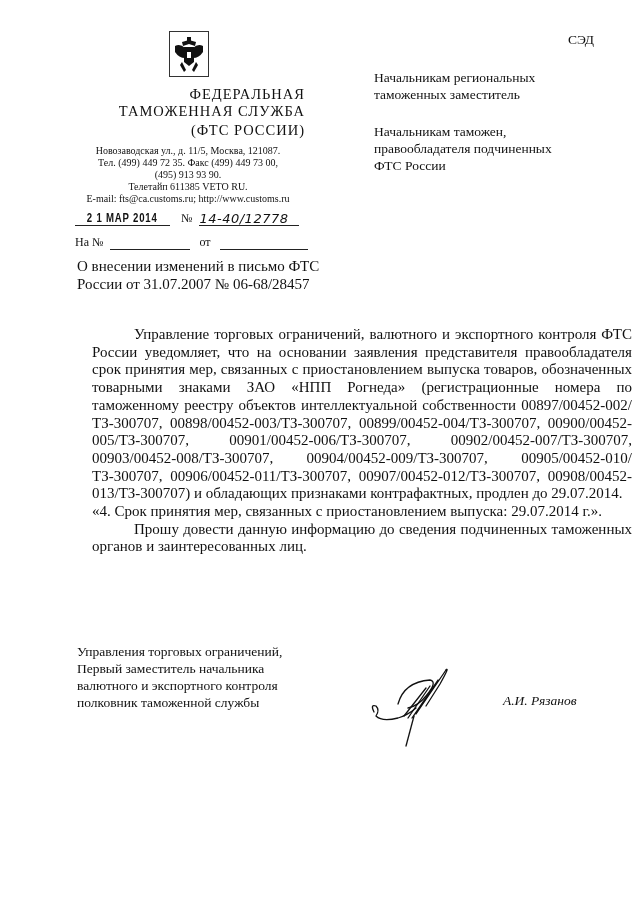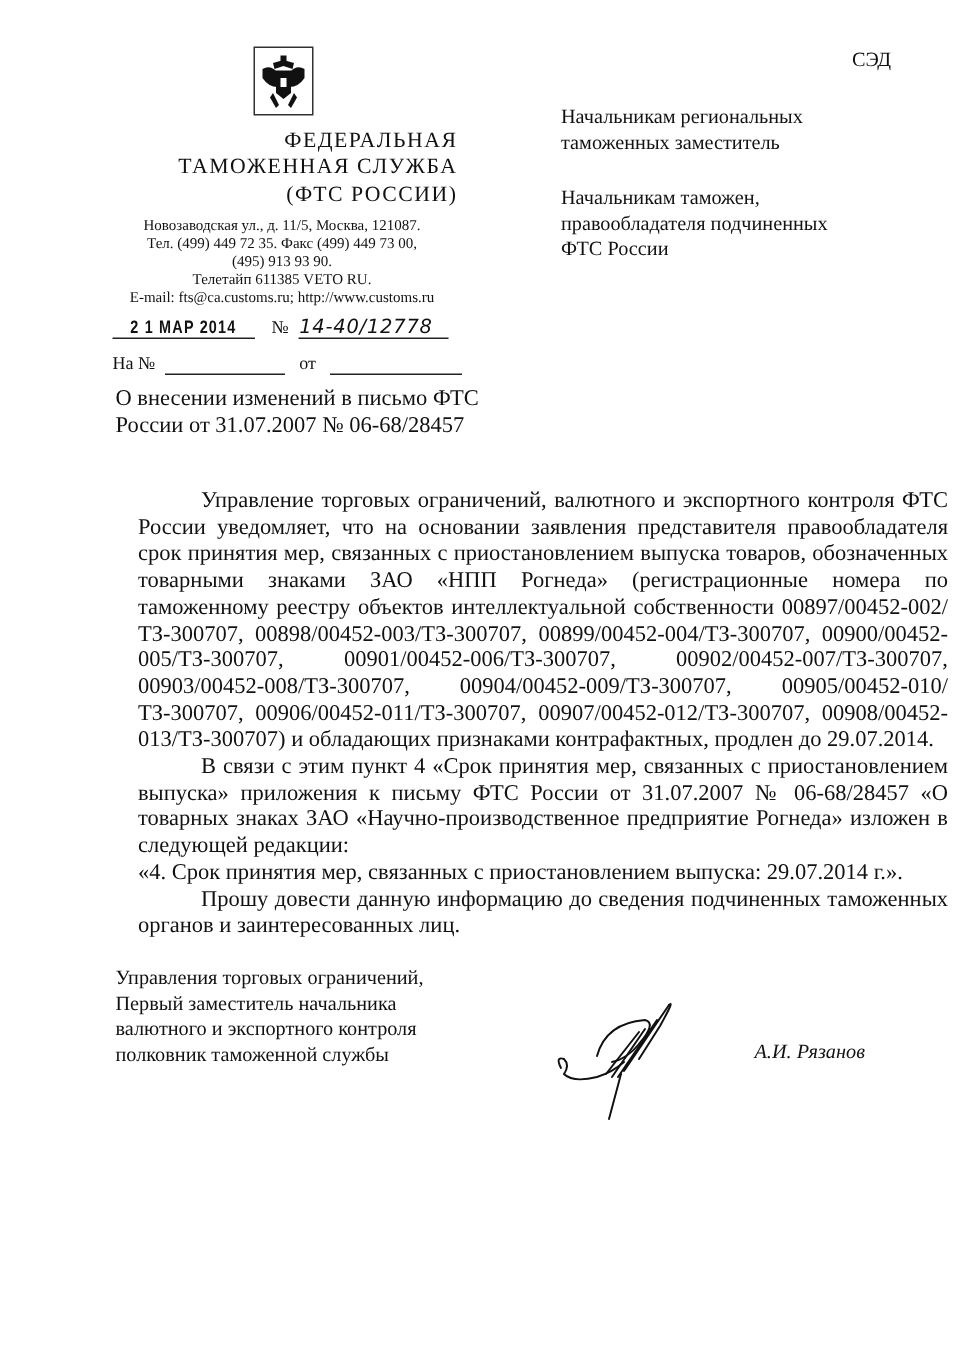--- a/index.html
+++ b/index.html
@@ -93,21 +93,20 @@
   <div>ФТС России</div>
 </div>
 
 <div class="abs subject">
   <div>О внесении изменений в письмо ФТС</div>
   <div>России от 31.07.2007 № 06-68/28457</div>
 </div>
 
 <div class="abs body-text">
   <p class="indent">Управление торговых ограничений, валютного и экспортного контроля ФТС России уведомляет, что на основании заявления представителя правообладателя срок принятия мер, связанных с приостановлением выпуска товаров, обозначенных товарными знаками ЗАО «НПП Рогнеда» (регистрационные номера по таможенному реестру объектов интеллектуальной собственности 00897/00452-002/ТЗ-300707, 00898/00452-003/ТЗ-300707, 00899/00452-004/ТЗ-300707, 00900/00452-005/ТЗ-300707, 00901/00452-006/ТЗ-300707, 00902/00452-007/ТЗ-300707, 00903/00452-008/ТЗ-300707, 00904/00452-009/ТЗ-300707, 00905/00452-010/ТЗ-300707, 00906/00452-011/ТЗ-300707, 00907/00452-012/ТЗ-300707, 00908/00452-013/ТЗ-300707) и обладающих признаками контрафактных, продлен до 29.07.2014.</p>
-  <p class="indent">В связи с этим пункт 4 «Срок принятия мер, связанных с приостановлением выпуска» приложения к письму ФТС России от 31.07.2007 № 06-68/28457 «О товарных знаках ЗАО «Научно-производственное предприятие Рогнеда» изложен в следующей редакции:</p>
   <p style="text-align:left;">«4. Срок принятия мер, связанных с приостановлением выпуска: 29.07.2014 г.».</p>
   <p class="indent">Прошу довести данную информацию до сведения подчиненных таможенных органов и заинтересованных лиц.</p>
 </div>
 
 <div class="abs signer">
   <div>Управления торговых ограничений,</div>
   <div>Первый заместитель начальника</div>
   <div>валютного и экспортного контроля</div>
   <div>полковник таможенной службы</div>
 </div>

